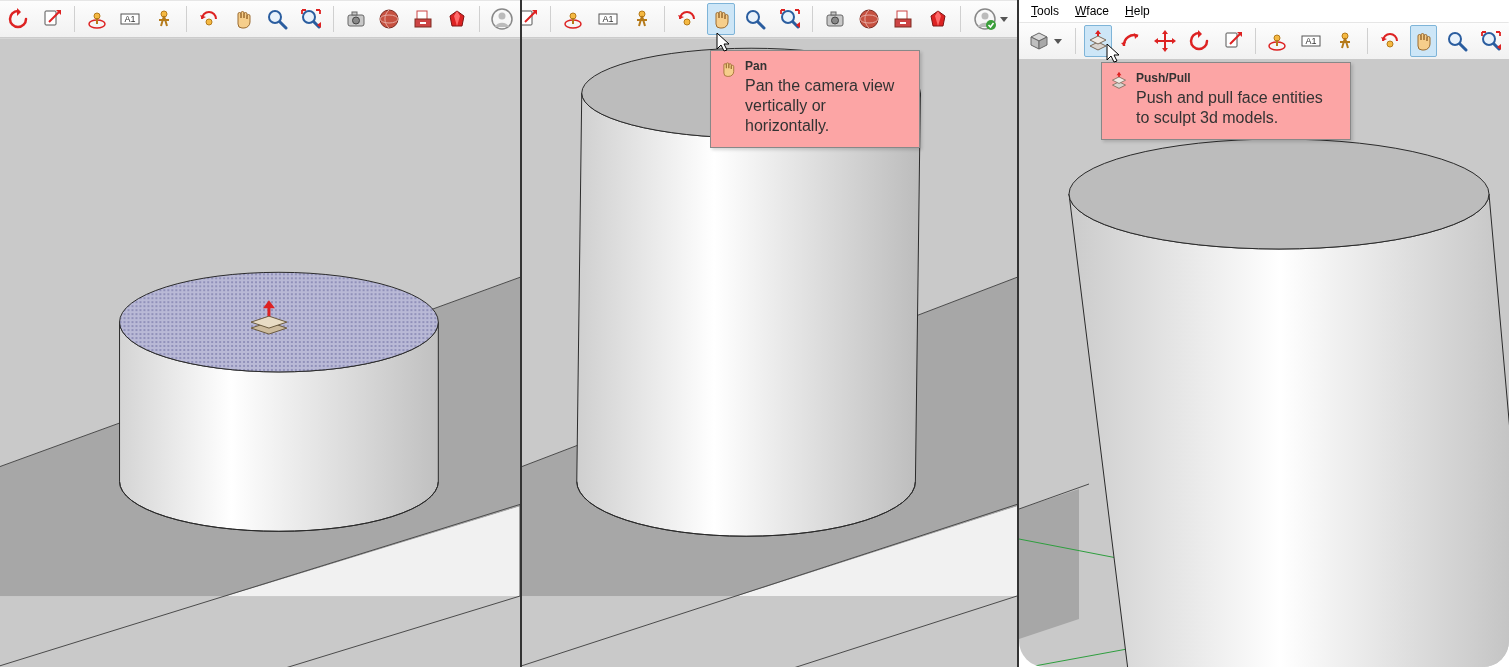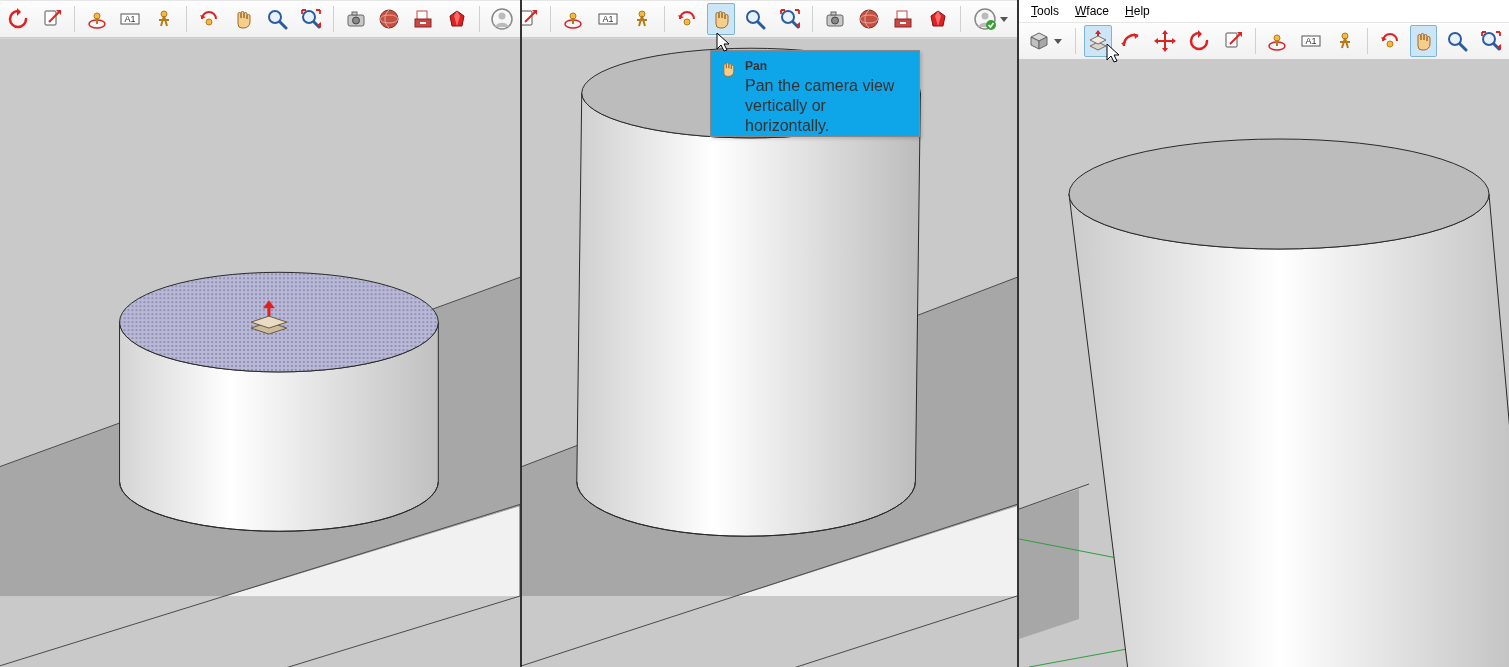--- a/index.html
+++ b/index.html
@@ -20,21 +20,21 @@
     height: 667px;
   }
   .panel {
     position: relative;
     flex: 0 0 auto;
     border-right: 2px solid #333;
     box-sizing: border-box;
     overflow: hidden;
     background: #fff;
   }
-  .panel:last-child { border-right: none; }
+  .panel:last-child { border-right: none; border-radius: 26px; }
   .panel1 { width: 522px; }
   .panel2 { width: 497px; }
   .panel3 { width: 490px; }
 
   
   .menubar {
     height: 22px;
     display: flex;
     align-items: center;
     padding: 0 4px;
@@ -100,24 +100,24 @@
     bottom: 0;
     top: 37px; 
     overflow: hidden;
   }
   .panel3 .viewport { top: 59px; }
   .viewport svg { width: 100%; height: 100%; display: block; }
 
   
   .tooltip {
     position: absolute;
-    background: #0ea5e9;
+    background: #fca5a5;
     border: 1px solid #888;
     box-shadow: 2px 2px 3px rgba(0,0,0,0.15);
-    padding: 8px 10px 0 8px;
+    padding: 8px 10px 11px 8px;
     display: flex;
     align-items: flex-start;
     gap: 8px;
     width: 190px;
     z-index: 10;
     color: #333;
   }
   .tooltip .tt-icon { width:18px; height:18px; flex:0 0 auto; margin-top:1px;}
   .tooltip .tt-title { font-weight: bold; font-size: 12px; margin-bottom: 3px;}
   .tooltip .tt-desc  { font-size: 16px; line-height: 1.25; color:#333;}
@@ -603,15 +603,26 @@
         <ellipse cx="260" cy="135" rx="210" ry="55" fill="#bcbcbc" stroke="#2a2a2a"></ellipse>
       </svg>
     </div>
 
     <div class="cursor-arrow" style="left:87px; top:44px;">
       <svg width="16" height="20" viewBox="0 0 14 20">
           <use href="#ic-cursor"></use>
         </svg>
     </div>
 
+    <div class="tooltip" style="left:82px; top:62px; width:230px;">
+      <div class="tt-icon">
+        <svg viewBox="0 0 22 22" width="18" height="18">
+            <use href="#ic-pushpull"></use>
+          </svg>
+      </div>
+      <div>
+        <div class="tt-title">Push/Pull</div>
+        <div class="tt-desc">Push and pull face entities to sculpt 3d models.</div>
+      </div>
+    </div>
   </div>
 
 </div>
 
 </body></html>

